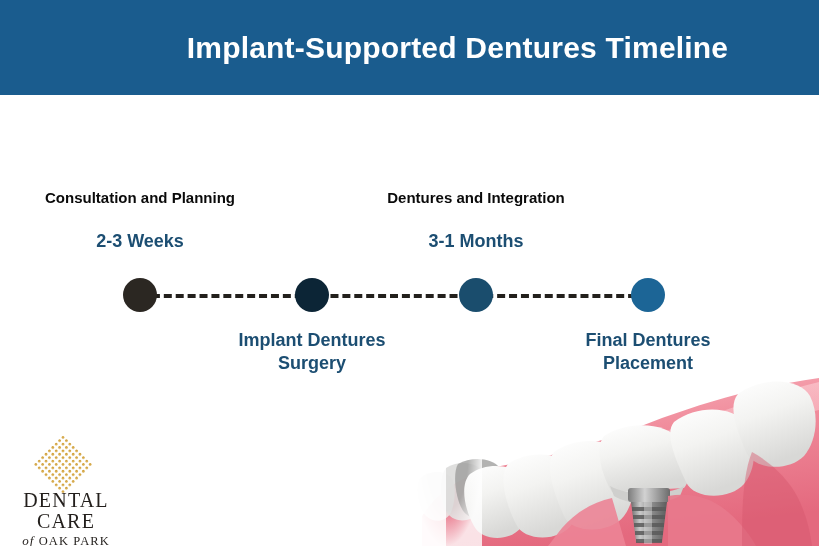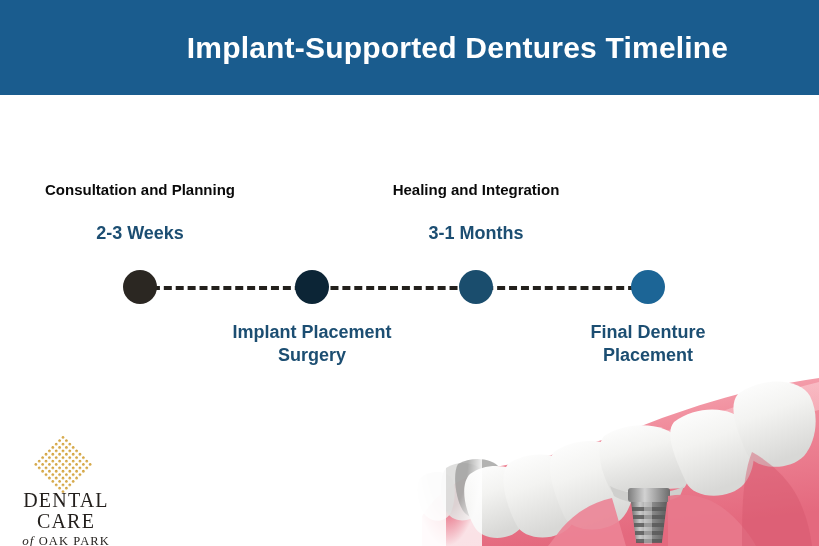--- a/index.html
+++ b/index.html
@@ -46,21 +46,21 @@
     letter-spacing: 0.2px;
     font-family: "Liberation Sans", sans-serif;
     white-space: nowrap;
     padding-left: 48px;
   }
 
   
   .timeline {
     position: absolute;
     left: 0;
-    top: 95px;
+    top: 103px;
     width: 819px;
     height: 300px;
   }
   .timeline-axis {
     position: absolute;
     left: 140px;
     top: 191px;
     width: 508px;
     height: 0;
     border-top: 4px dashed #23201c;
@@ -178,33 +178,33 @@
     <div class="timeline-axis"></div>
 
     <div class="label-group-above" style="left:-10px;">
       <div class="tl-label lbl-title-black" style="position:relative;">Consultation and Planning</div>
       <div class="tl-label lbl-duration" style="position:relative;">2-3 Weeks</div>
     </div>
     <div class="tl-node" style="left:140px;background:#2b2722;"></div>
 
     <div class="tl-node" style="left:312px;background:#0c2536;"></div>
     <div class="label-group-below" style="left:162px;">
-      <div class="tl-label lbl-title-blue" style="position:relative;">Implant Placement
+      <div class="tl-label lbl-title-blue" style="position:relative;">Implant Dentures
 Surgery</div>
     </div>
 
     <div class="label-group-above" style="left:326px;">
-      <div class="tl-label lbl-title-black" style="position:relative;">Healing and Integration</div>
+      <div class="tl-label lbl-title-black" style="position:relative;">Dentures and Integration</div>
       <div class="tl-label lbl-duration" style="position:relative;">3-1 Months</div>
     </div>
     <div class="tl-node" style="left:476px;background:#1a4d6d;"></div>
 
     <div class="tl-node" style="left:648px;background:#1c6596;"></div>
     <div class="label-group-below" style="left:498px;">
-      <div class="tl-label lbl-title-blue" style="position:relative;">Final Denture
+      <div class="tl-label lbl-title-blue" style="position:relative;">Final Dentures
 Placement</div>
     </div>
 
   </div>
 
   <div class="logo">
     <div class="logo-diamond">
       <svg width="70" height="62" viewBox="0 0 70 62" xmlns="http://www.w3.org/2000/svg">
         <defs>
           <linearGradient id="gdots" x1="0" y1="0" x2="1" y2="1">

